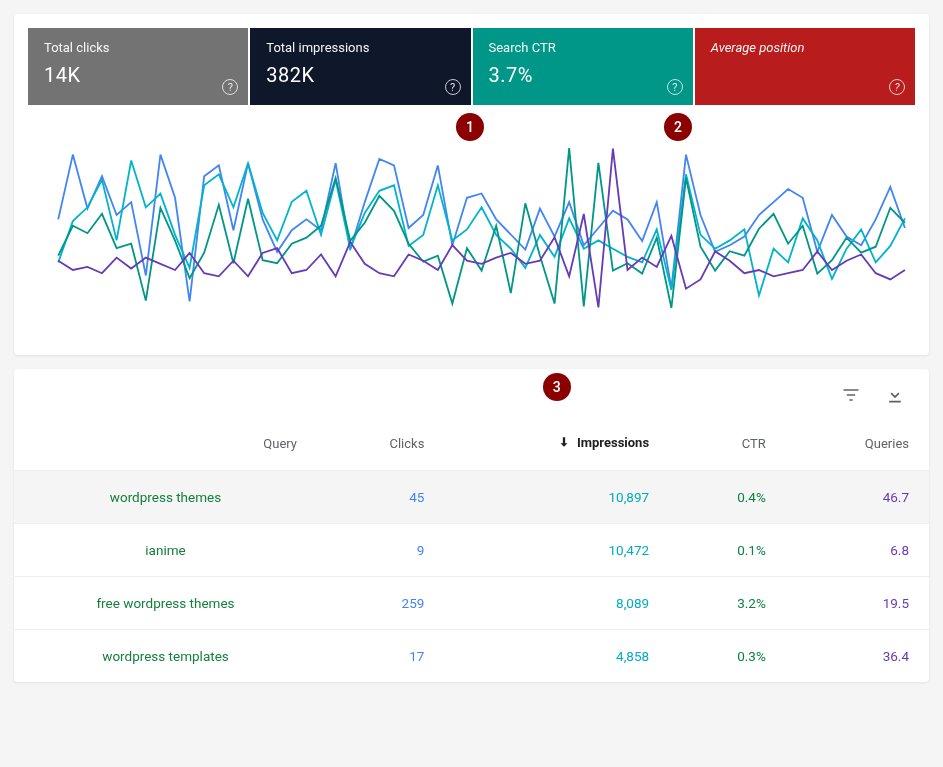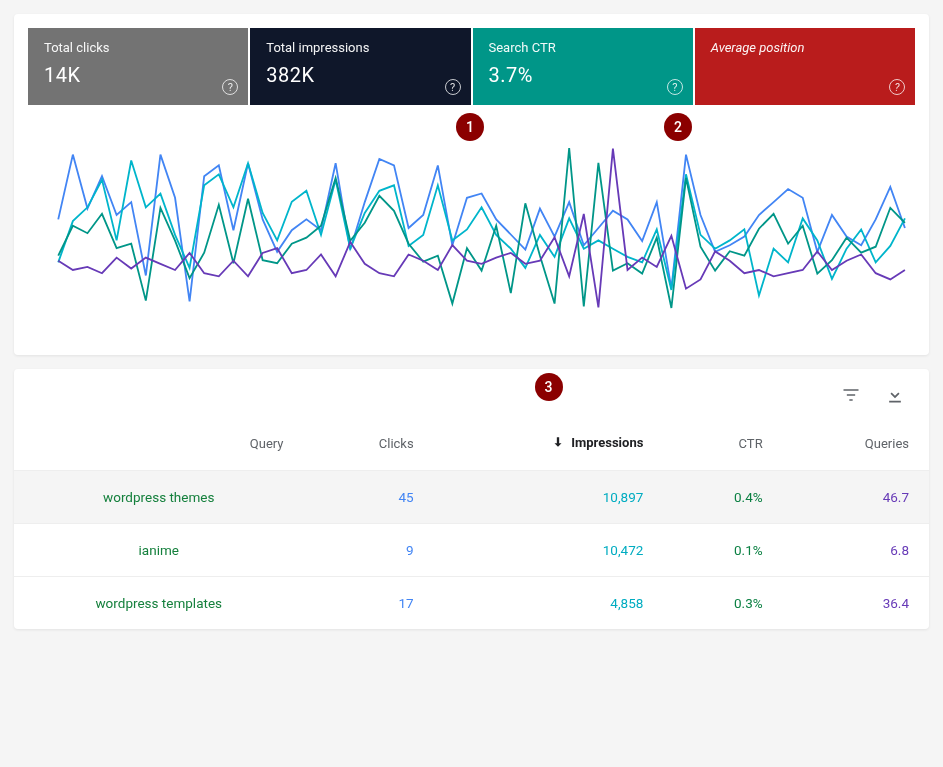--- a/index.html
+++ b/index.html
@@ -173,20 +173,27 @@
           <td class="c-purple">46.7</td>
         </tr>
         <tr>
           <td>ianime</td>
           <td class="c-blue">9</td>
           <td class="c-teal">10,472</td>
           <td class="c-green">0.1%</td>
           <td class="c-purple">6.8</td>
         </tr>
         <tr>
+          <td>free wordpress themes</td>
+          <td class="c-blue">259</td>
+          <td class="c-teal">8,089</td>
+          <td class="c-green">3.2%</td>
+          <td class="c-purple">19.5</td>
+        </tr>
+        <tr>
           <td>wordpress templates</td>
           <td class="c-blue">17</td>
           <td class="c-teal">4,858</td>
           <td class="c-green">0.3%</td>
           <td class="c-purple">36.4</td>
         </tr>
       </tbody>
   </table>
 </div>
 

